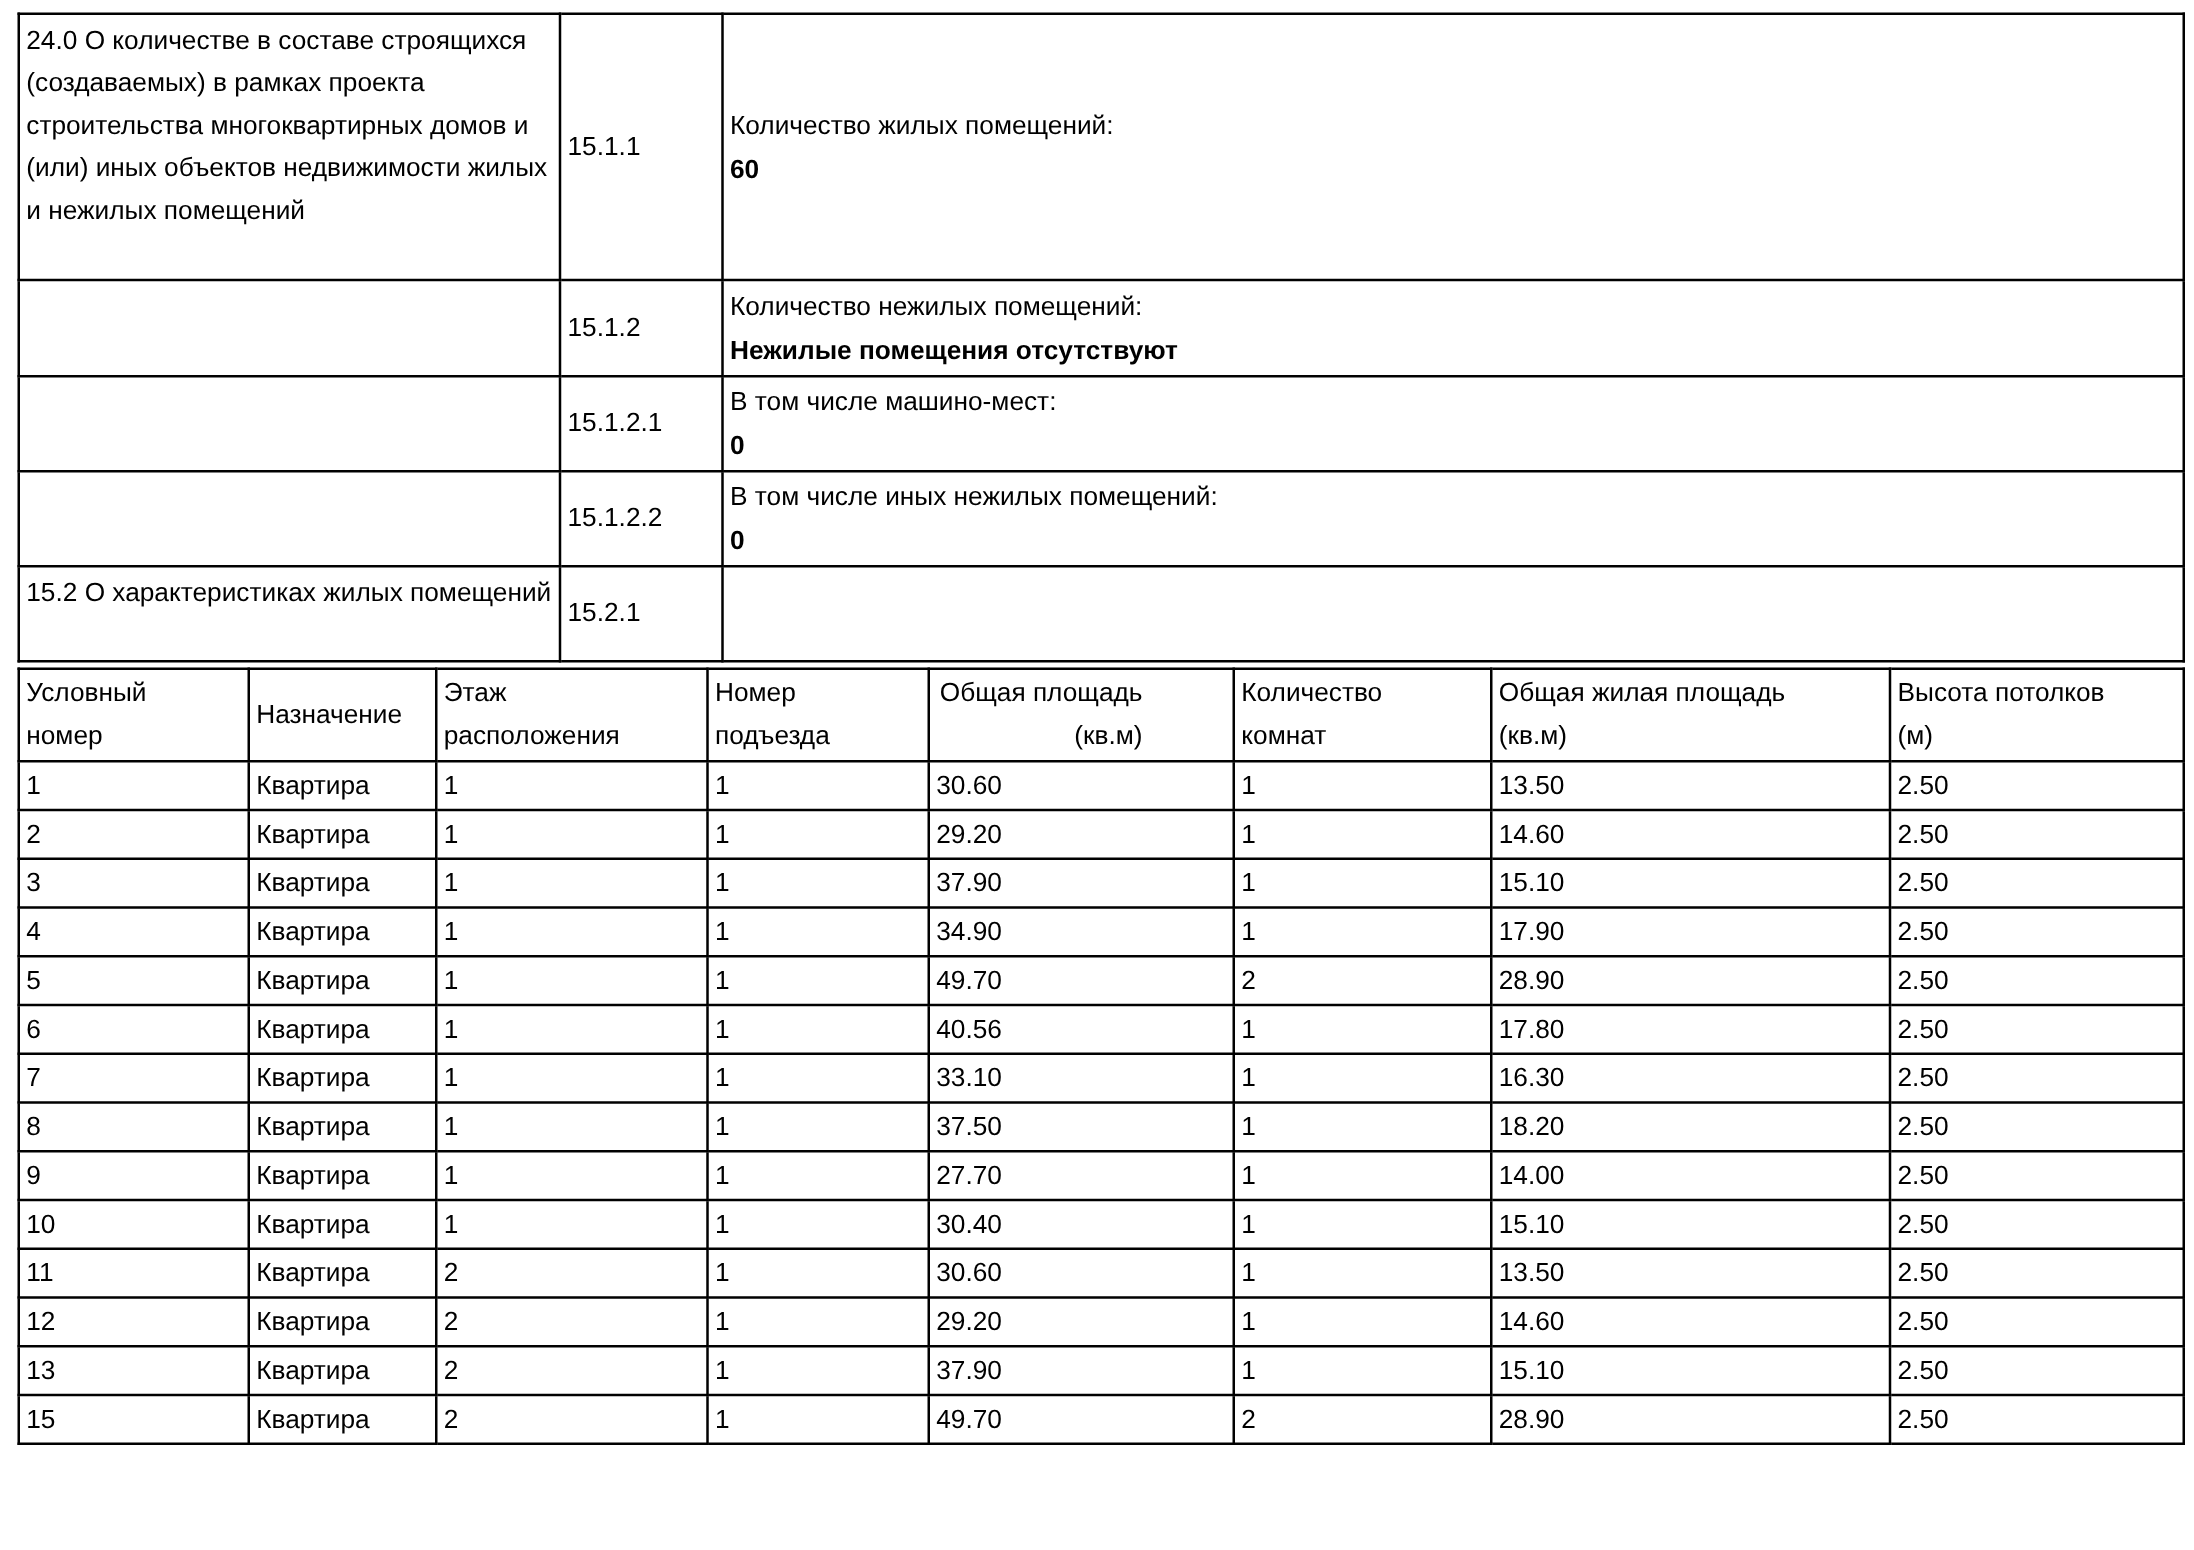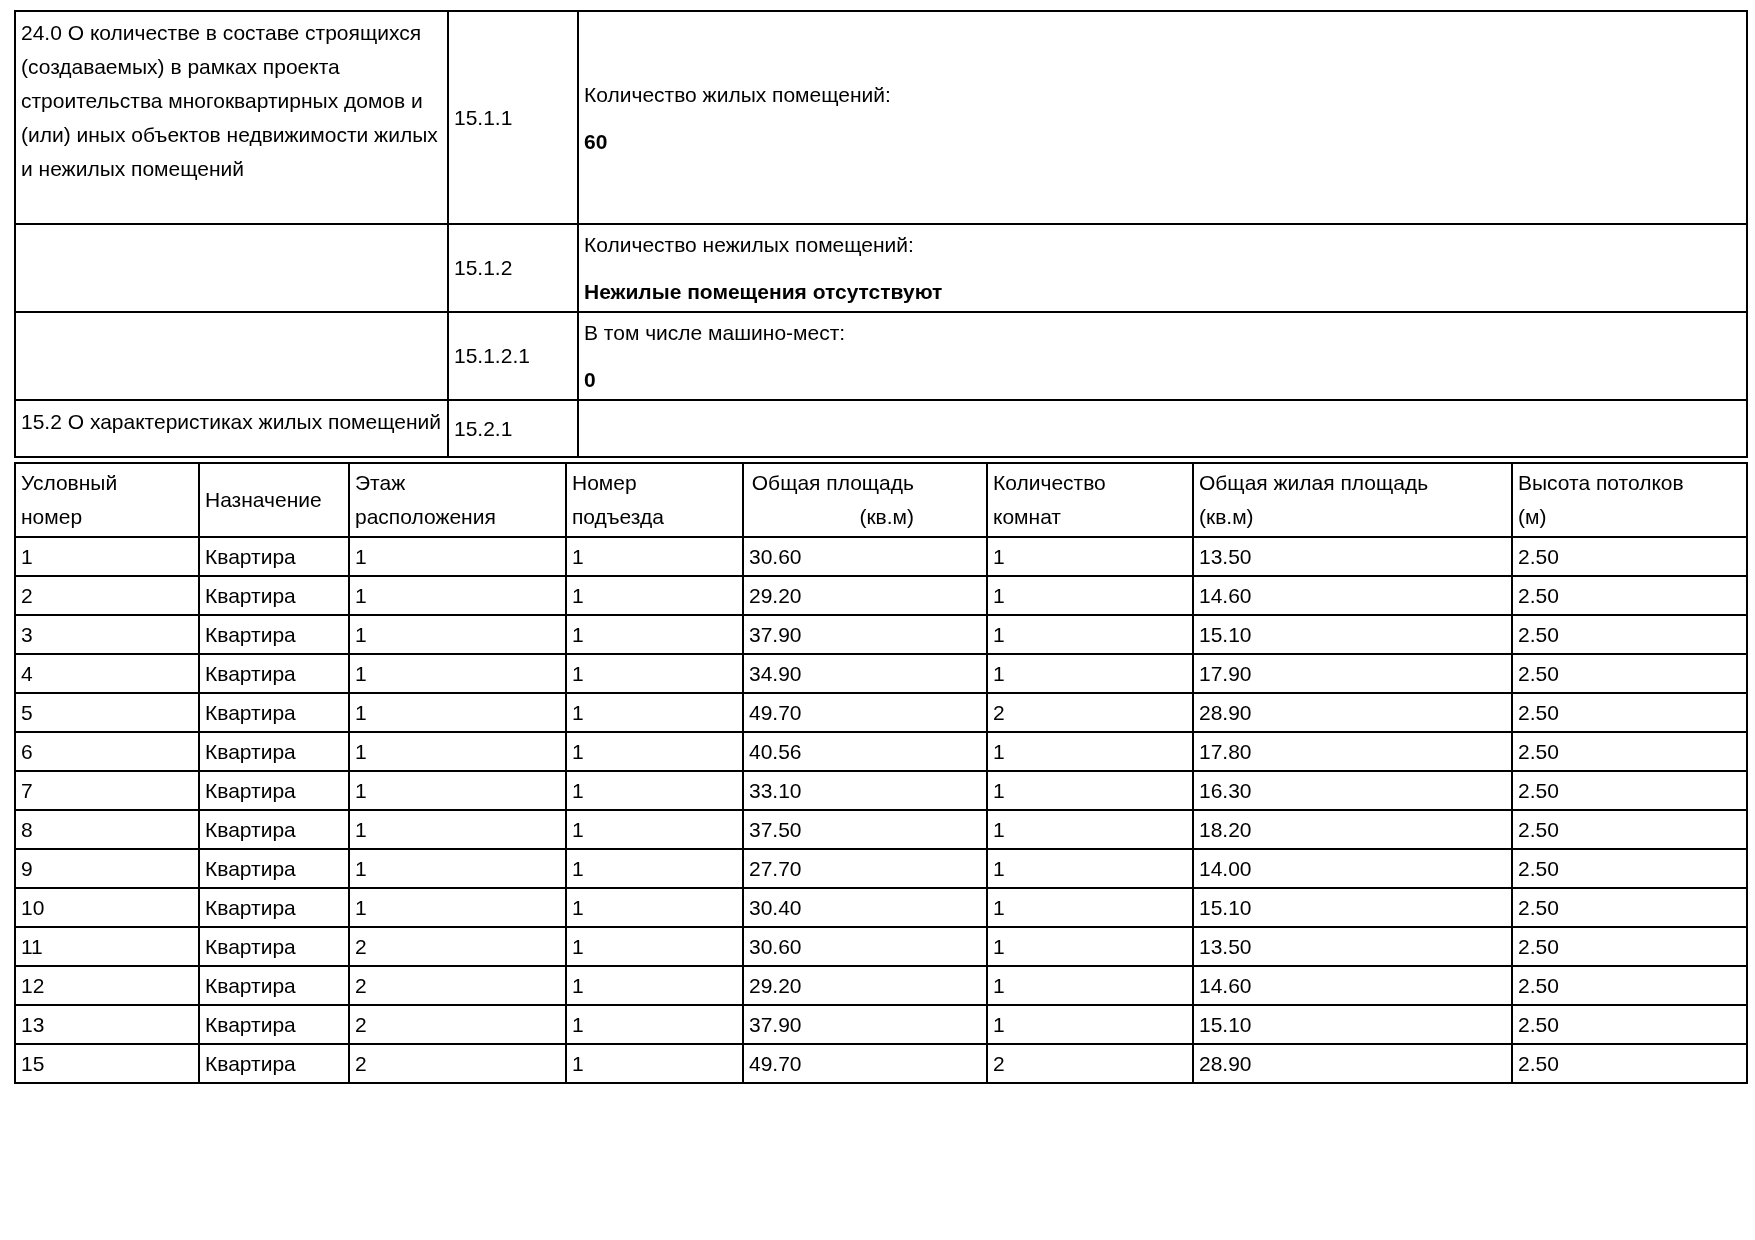--- a/index.html
+++ b/index.html
@@ -22,24 +22,24 @@
     vertical-align: middle;
     overflow: hidden;
   }
 
   
   .info { width: 1732px; line-height: 34px; }
   .info .r0 { height: 213px; }
   .info .r1 { height: 77px; }
   .info .r2 { height: 75px; }
   .info .r3 { height: 75px; }
-  .info .r4 { height: 57px; }
+  .info .r4 { height: 76px; }
   .info td.section { vertical-align: top; padding-top: 4px; }
   .info .val-line { line-height: 35px; }
-  .bold { font-weight: bold; margin-top: 12px; }
+  .bold { font-weight: bold; }
 
   
   .apt { width: 1732px; margin-top: 4px; }
   .apt thead tr { height: 60px; }
   .apt tbody tr { height: 39px; }
   .apt th { line-height: 34px; }
   .apt th:nth-child(1) .hw { max-width: 125px; }
   .apt th:nth-child(3) .hw { max-width: 165px; }
   .apt th:nth-child(4) .hw { max-width: 110px; }
   .apt th:nth-child(5) .hw { max-width: 165px; text-align: right; }
@@ -76,20 +76,28 @@
         </td>
       </tr>
       <tr class="r2">
         <td class="section"></td>
         <td>15.1.2.1</td>
         <td>
           <div class="val-line">В том числе машино-мест:</div>
           <div class="val-line bold">0</div>
         </td>
       </tr>
+      <tr class="r3">
+        <td class="section"></td>
+        <td>15.1.2.2</td>
+        <td>
+          <div class="val-line">В том числе иных нежилых помещений:</div>
+          <div class="val-line bold">0</div>
+        </td>
+      </tr>
       <tr class="r4">
         <td class="section">15.2 О характеристиках жилых помещений</td>
         <td>15.2.1</td>
         <td>
           <div class="val-line"></div>
           <div class="val-line bold"></div>
         </td>
       </tr>
     </tbody>
   </table>

